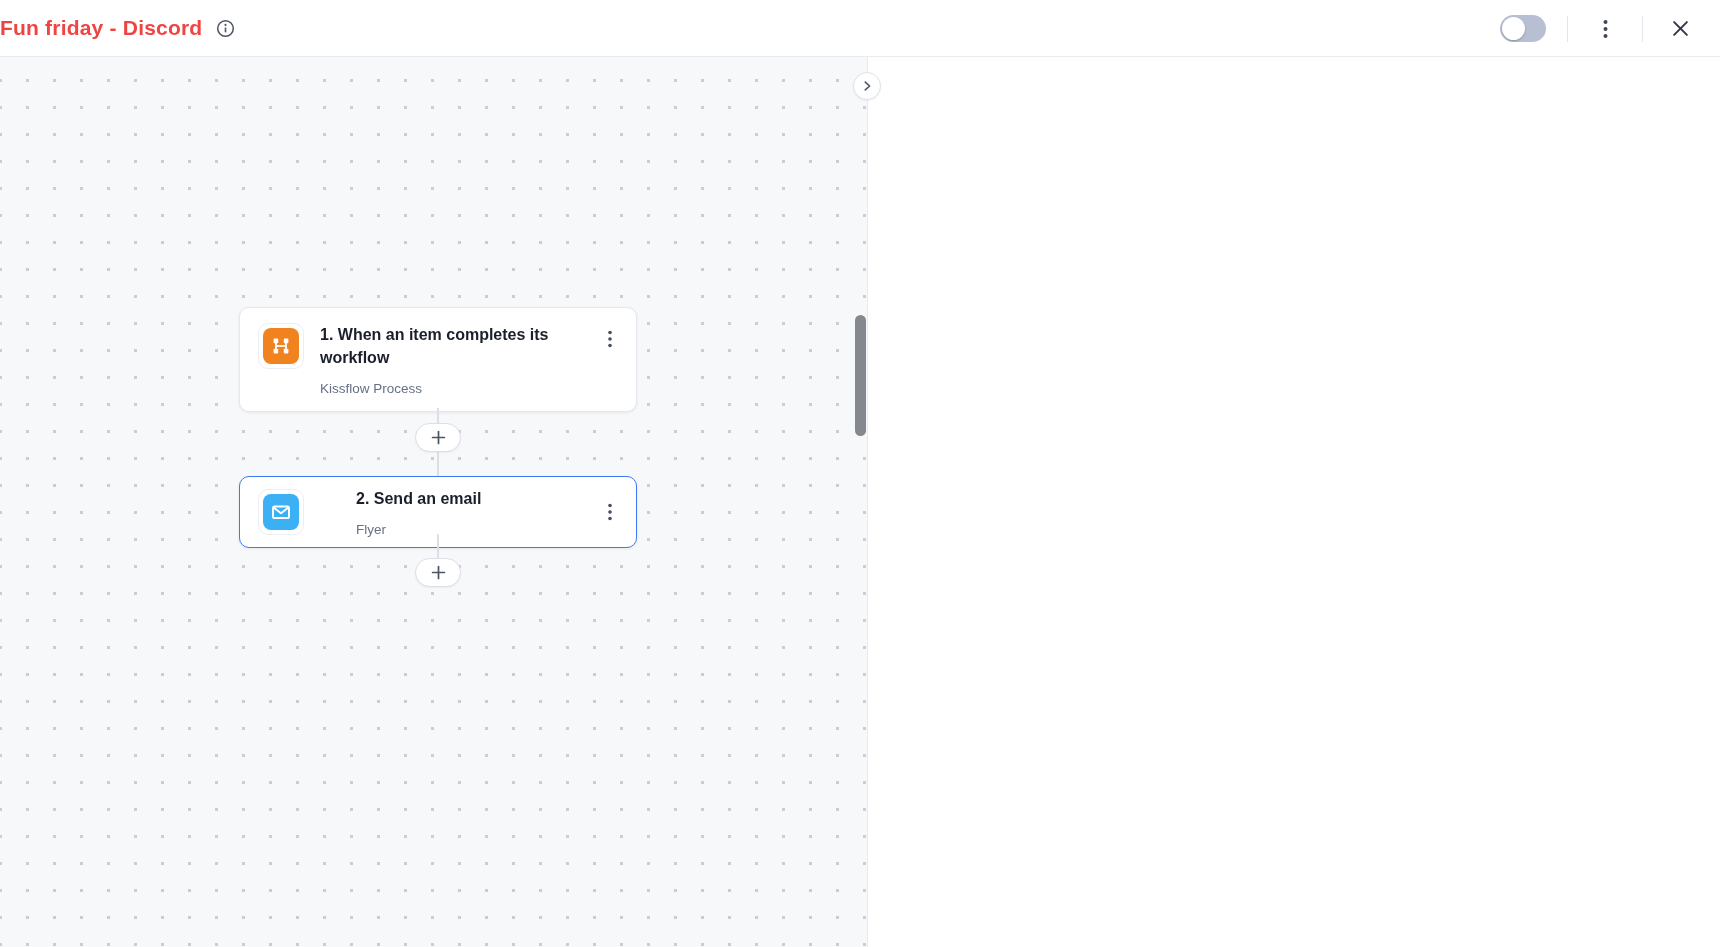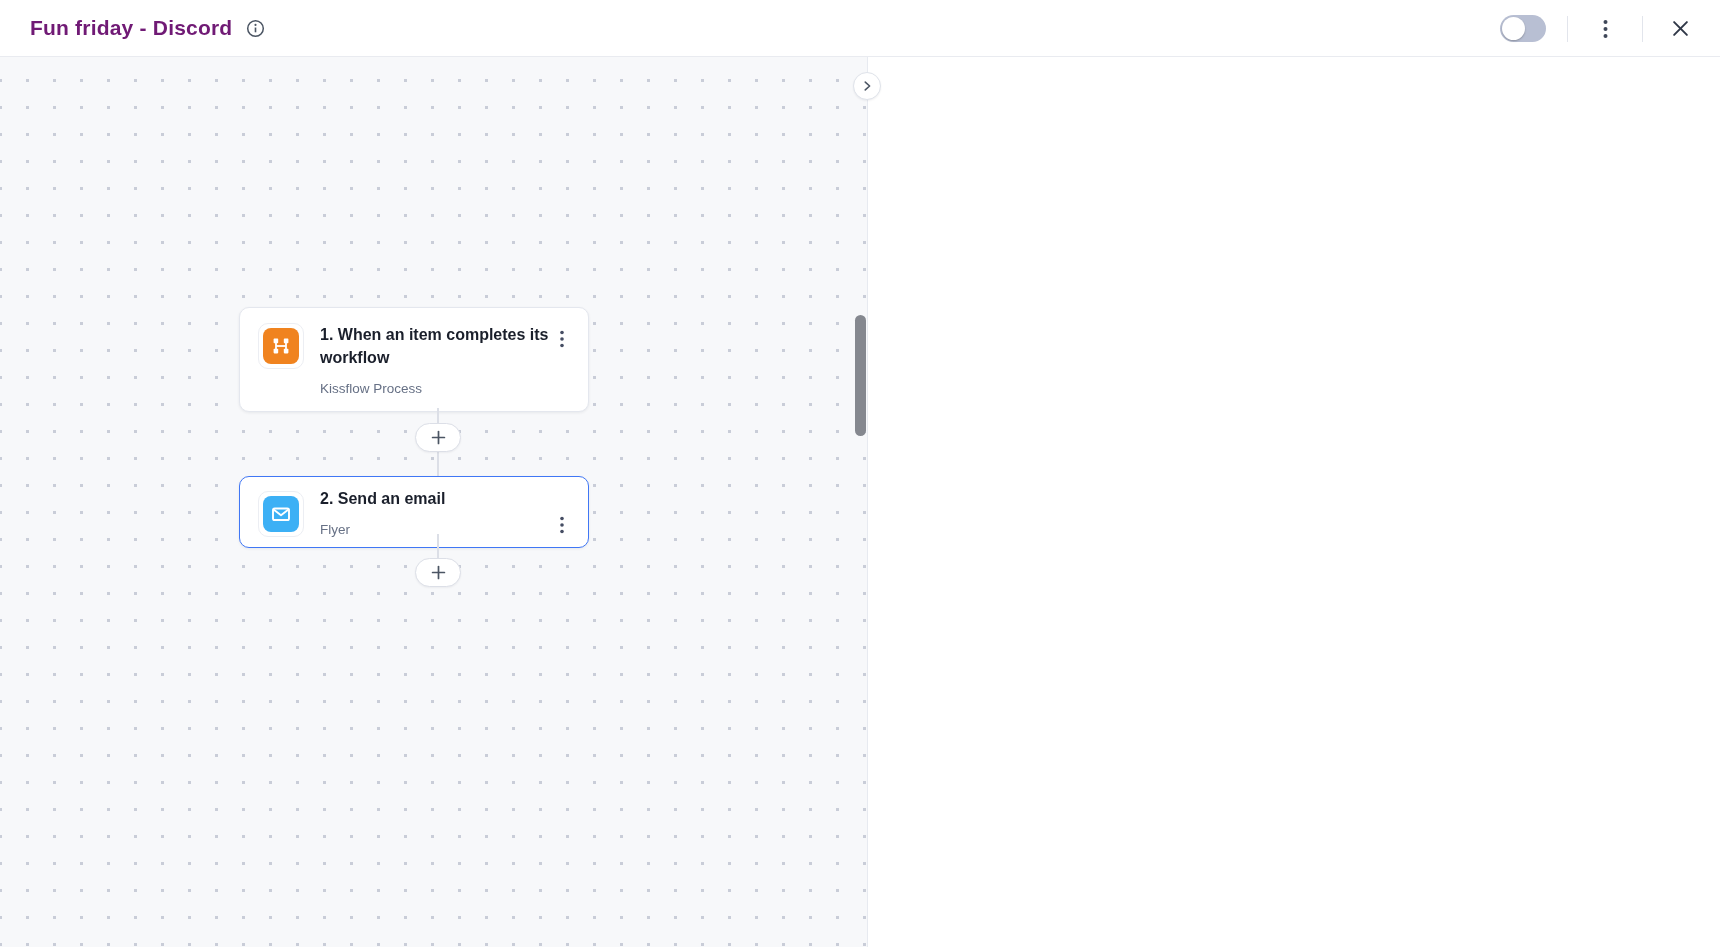--- a/index.html
+++ b/index.html
@@ -2,40 +2,40 @@
 <html><head>
 <meta charset="utf-8">
 <style>
   * { margin:0; padding:0; box-sizing:border-box; }
   html,body { width:1720px; height:947px; overflow:hidden; }
   body { font-family:"Liberation Sans", sans-serif; background:#fff; position:relative; color:#1c2230; }
 
   
   .topbar { position:absolute; left:0; top:0; width:1720px; height:57px; background:#fff;
             border-bottom:1px solid #e9ebf0; display:flex; align-items:center; z-index:30; }
-  .tb-title { font-size:21px; font-weight:700; color:#701a75; margin-left:30px; letter-spacing:.2px; }
+  .tb-title { font-size:21px; font-weight:700; color:#ef4444; letter-spacing:.2px; }
   .tb-info { margin-left:14px; display:flex; align-items:center; }
   .tb-right { position:absolute; right:24px; top:0; height:57px; display:flex; align-items:center; gap:21px; }
   .tb-divider { width:1px; height:26px; background:#e2e5ec; }
   .toggle { width:46px; height:27px; border-radius:14px; background:#b8bfd3; position:relative; cursor:pointer; }
   .toggle-knob { position:absolute; left:2px; top:2px; width:23px; height:23px; border-radius:50%;
                  background:#fff; box-shadow:0 1px 2px rgba(0,0,0,.25); }
   .icon-btn { background:none; border:none; cursor:pointer; display:flex; align-items:center; justify-content:center;
               width:32px; height:32px; }
 
   
   .canvas { position:absolute; left:0; top:57px; width:867px; height:890px; background:#f7f8fa;
             background-image:radial-gradient(circle, #c9cdd8 1.5px, transparent 1.6px);
             background-size:27px 27px; background-position:14px 10px; }
 
-  .step-card { position:absolute; left:239px; width:350px; background:#fff; border:1px solid #e4e7ee;
+  .step-card { position:absolute; left:239px; width:398px; background:#fff; border:1px solid #e4e7ee;
                border-radius:10px; box-shadow:0 1px 3px rgba(16,24,40,.07); display:flex; align-items:flex-start;
                padding:15px 14px 15px 18px; cursor:pointer; }
   .step-card.card1 { top:250px; min-height:101px; }
-  .step-card.card2 { top:419px; min-height:58px; border:1.5px solid #4077f5; padding:10px 14px 10px 18px; align-items:flex-end; }
+  .step-card.card2 { top:419px; min-height:58px; border:1.5px solid #4077f5; padding:10px 14px 10px 18px; align-items:center;gap:36px; }
   .step-icon-wrap { width:46px; height:46px; border:1px solid #eceef3; border-radius:10px; background:#fff;
                     display:flex; align-items:center; justify-content:center; flex:0 0 46px; }
   .step-icon { width:36px; height:36px; border-radius:8px; display:flex; align-items:center; justify-content:center; }
   .step-icon.orange { background:#f0831f; }
   .step-icon.blue { background:#3cb0f5; }
   .step-text { margin-left:16px; flex:1; }
   .step-title { font-size:16px; font-weight:700; color:#1a1f2b; line-height:1.45; }
   .step-sub { font-size:13.5px; color:#667085; margin-top:12px; }
   .card-kebab { flex:0 0 24px; height:24px; display:flex; align-items:center; justify-content:center; cursor:pointer; margin-top:4px; }
 

